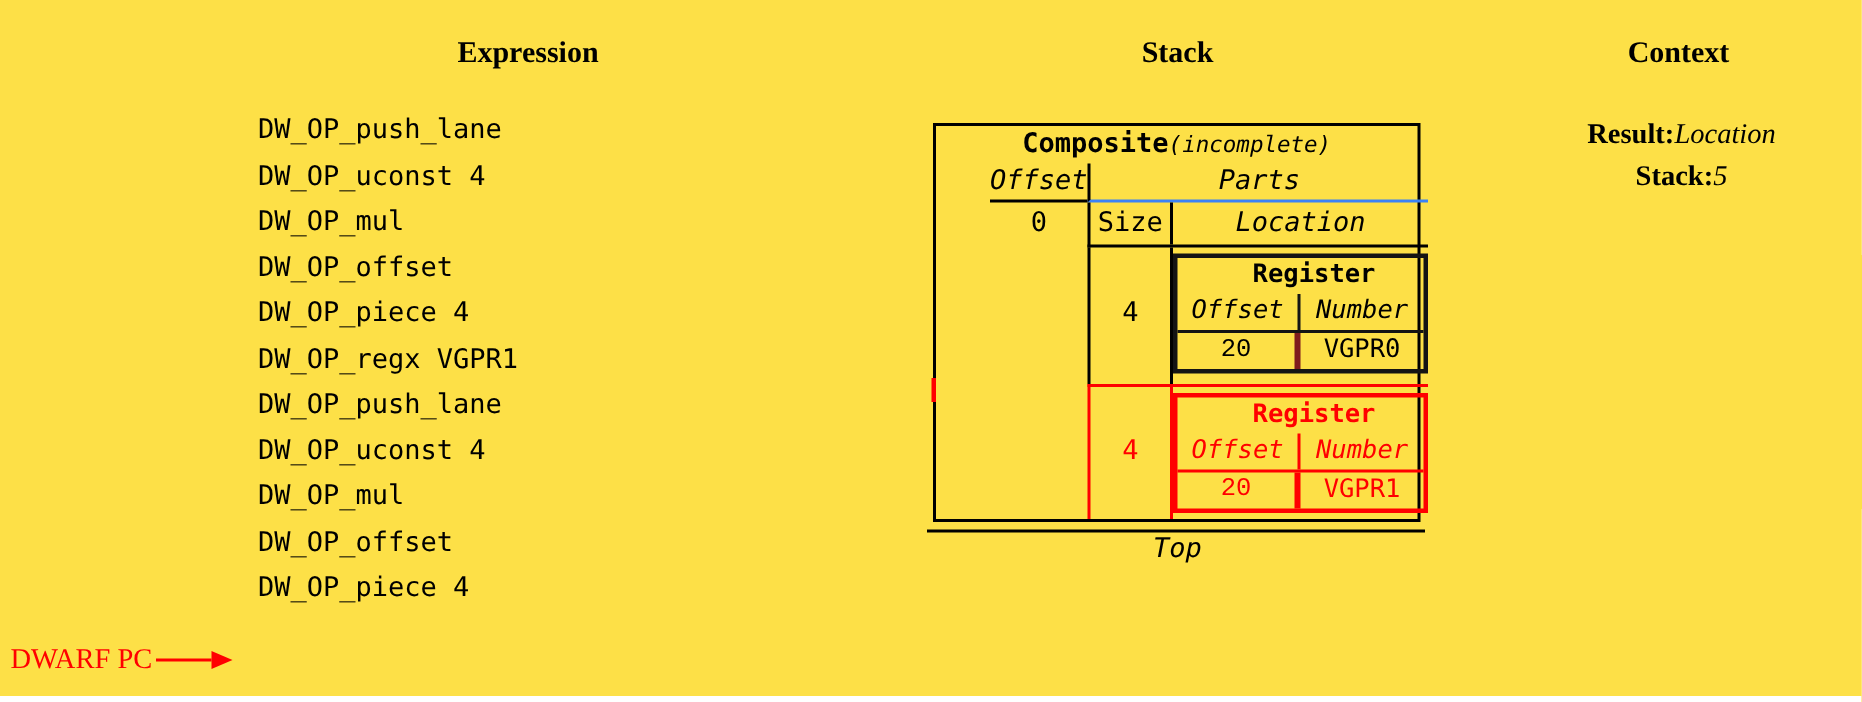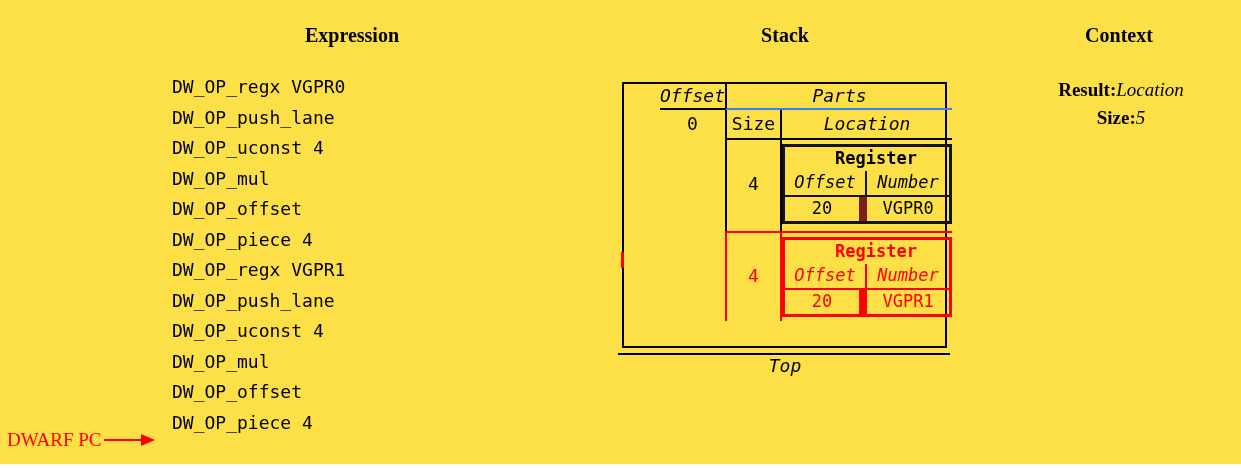--- a/index.html
+++ b/index.html
@@ -62,21 +62,21 @@
   .t-part2 { flex:1; border-left-color:#ff0000; border-top:2px solid #ff0000; }
   .t-part2 .t-size-c { border-right-color:#ff0000; color:#ff0000; line-height:86px; }
   
   .reg-table { width:170px; margin:4px auto 0 auto; border:3px solid #141414; font-size:17px; }
   .reg-title { height:24px; line-height:23px; text-align:center; font-weight:bold;margin-left:18px; }
   .reg-hdr { display:flex; height:26px; border-bottom:2px solid #141414; }
   .reg-hdr div { width:50%; text-align:center; line-height:23px; font-style:italic; }
   .reg-hdr div:first-child { border-right:2px solid #141414; }
   .reg-val { display:flex; height:24px; }
   .reg-val div { width:50%; text-align:center; line-height:23px; }
-  .reg-val div:first-child { border-right:8px solid #7f1d1d; }
+  .reg-val div:first-child { border-right:4px solid #7f1d1d;font-family:Liberation Mono, monospace; }
   .reg-red { border-color:#ff0000; color:#ff0000; }
   .reg-red .reg-hdr { border-bottom-color:#ff0000; }
   .reg-red .reg-hdr div:first-child, .reg-red .reg-val div:first-child { border-right-color:#ff0000; }
   
   .red-tick { position:absolute; left:621px; top:252px; width:3px; height:16px; background:#ff0000; }
   
   .stack-base-line { position:absolute; left:618px; top:353px; width:332px; height:2px; background:#000; }
   .stack-top-label {
     position:absolute; left:785px; top:355px; transform:translateX(-50%);
     font-style:italic; font-size:18px;text-align:center;
@@ -92,41 +92,43 @@
 </head>
 <body>
 
 <div class="canvas">
 
   <div class="col-header" style="left:352px">Expression</div>
   <div class="col-header" style="left:785px">Stack</div>
   <div class="col-header" style="left:1119px">Context</div>
 
   <div class="expr-list">
-    <div class="expr-item">DW_OP_regx VGPR0</div>
     <div class="expr-item">DW_OP_push_lane</div>
     <div class="expr-item">DW_OP_uconst 4</div>
     <div class="expr-item">DW_OP_mul</div>
     <div class="expr-item">DW_OP_offset</div>
     <div class="expr-item">DW_OP_piece 4</div>
     <div class="expr-item">DW_OP_regx VGPR1</div>
     <div class="expr-item">DW_OP_push_lane</div>
     <div class="expr-item">DW_OP_uconst 4</div>
     <div class="expr-item">DW_OP_mul</div>
     <div class="expr-item">DW_OP_offset</div>
     <div class="expr-item">DW_OP_piece 4</div>
   </div>
 
   <div class="pc-marker">
     <span class="pc-label">DWARF PC</span>
     <span class="pc-arrow-line"></span>
     <span class="pc-arrow-head"></span>
   </div>
 
   <div class="stack-table">
+    <div class="t-composite">
+      <span class="comp-title">Composite</span><span class="comp-qual">(incomplete)</span>
+    </div>
     <div class="t-body">
       <div class="t-left">
         <div class="t-offset-h">Offset</div>
         <div class="t-offset-v">0</div>
       </div>
       <div class="t-right">
         <div class="t-parts-h">Parts</div>
         <div class="t-slrow">
           <div class="t-size-c">Size</div>
           <div class="t-loc-c">Location</div>
@@ -168,16 +170,16 @@
   </div>
 
   <div class="red-tick"></div>
   <div class="stack-base-line"></div>
   <div class="stack-top-label">Top</div>
 
   <div class="ctx-row" style="top:78px">
     <span class="ctx-label">Result:</span><span class="ctx-value">Location</span>
   </div>
   <div class="ctx-row" style="top:106px">
-    <span class="ctx-label">Size:</span><span class="ctx-value">5</span>
+    <span class="ctx-label">Stack:</span><span class="ctx-value">5</span>
   </div>
 
 </div>
 
 </body></html>

